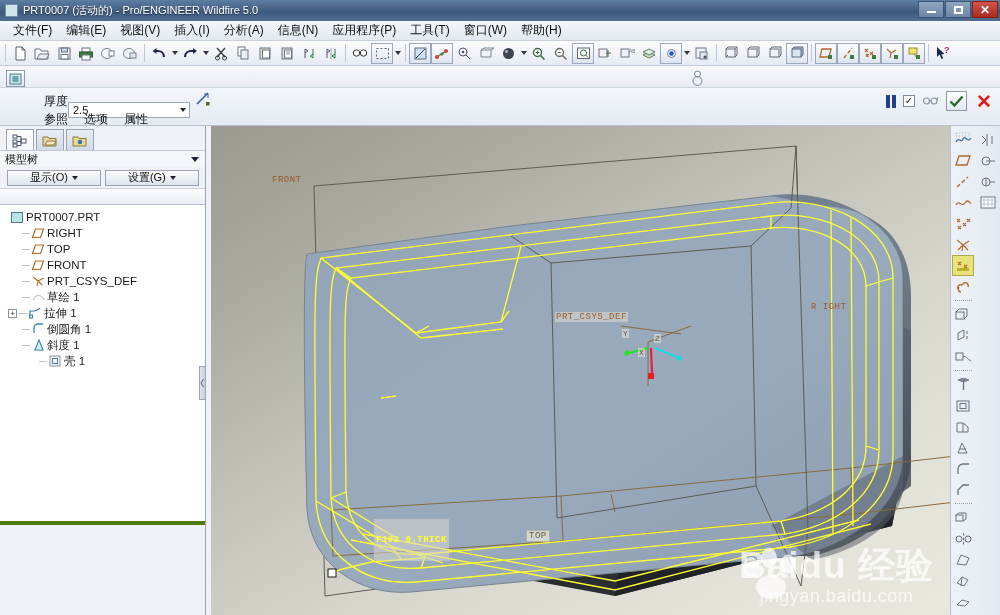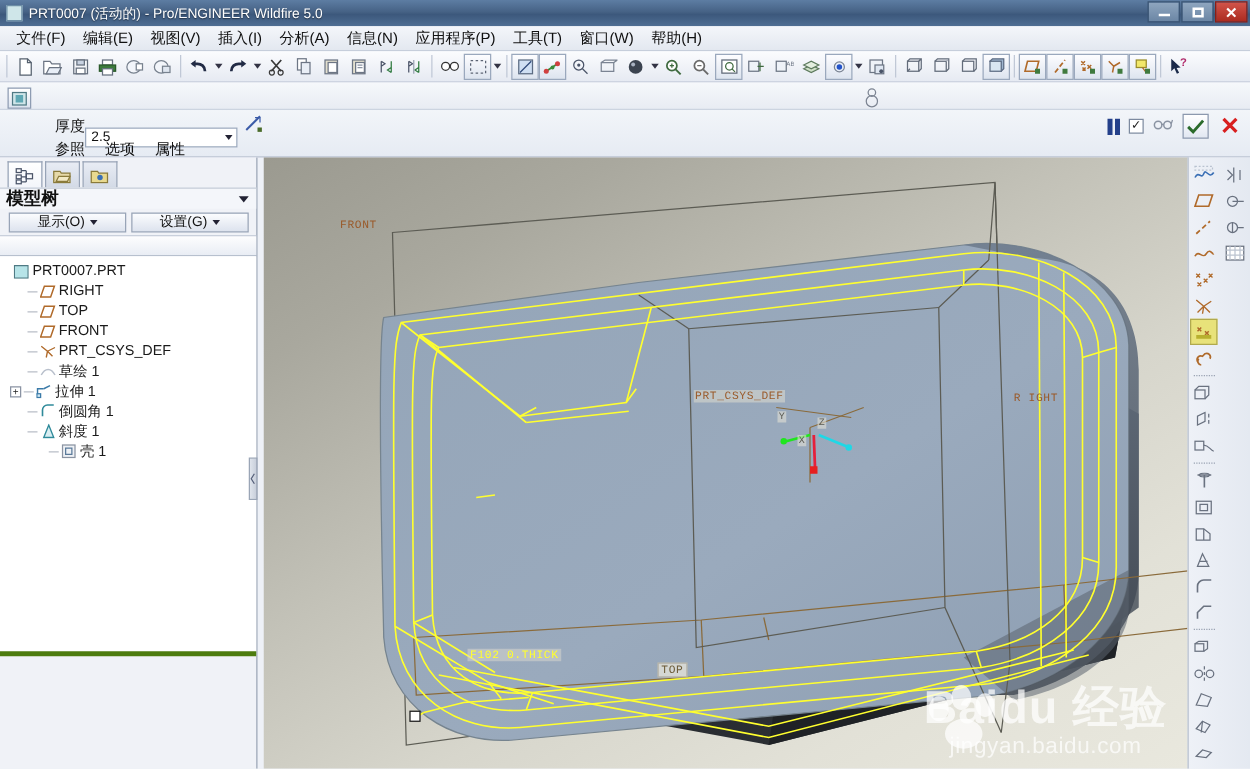--- a/index.html
+++ b/index.html
@@ -138,21 +138,21 @@
   .lp-tab {
     width:28px; height:21px; border:1px solid #97a3b6; border-bottom:none;
     background:linear-gradient(to bottom,#e8ecf4,#d3dae6);
     display:flex; align-items:center; justify-content:center;
   }
   .lp-tab.active { background:linear-gradient(to bottom,#ffffff,#f2f5fa); height:22px; }
   .lp-title-row {
     height:17px; display:flex; align-items:center; position:relative;
     padding-left:5px; border-top:1px solid #c3cbd8; background:#f4f6fa;
   }
-  .lp-title { font-size:14px; color:#111;font-weight:bold; }
+  .lp-title { font-size:11px; color:#111; }
   .lp-title-caret {
     position:absolute; right:6px; border-left:4px solid transparent;
     border-right:4px solid transparent; border-top:5px solid #223;
   }
   .lp-btnrow { height:21px; display:flex; align-items:center; gap:4px; padding-left:7px; }
   .lp-btn {
     height:16px; border:1px solid #98a4b7;
     background:linear-gradient(to bottom,#fbfcfe,#dde3ee);
     font-size:11px; color:#111; display:flex; align-items:center;
     padding:0 22px; gap:4px;
@@ -196,21 +196,21 @@
     background: linear-gradient(150deg,#9b9a90 0%, #a9a89e 18%, #c3c2b8 42%, #d7d6cc 62%, #e2e1d7 80%, #e9e8de 100%);
   }
   .viewport svg { position:absolute; left:0; top:0; }
   .vp-label {
     position:absolute; font-family:"Liberation Mono", monospace; font-size:9px;
     letter-spacing:.5px; white-space:nowrap;
   }
   .lbl-datum { color:#9a5a2a; }
   .lbl-csys  { color:#9a5a2a; background:rgba(222,220,208,.55); padding:0 1px; }
   .lbl-top   { color:#6b5a36; background:rgba(233,231,219,.75); padding:0 2px; border:1px solid rgba(120,110,85,.35); }
-  .lbl-dim   { color:#ffff2e; background:rgba(215,214,205,.55); padding:0 2px; font-weight:normal; }
+  .lbl-dim   { color:#ffff2e; background:rgba(215,214,205,.55); padding:16px 2px; font-weight:bold; }
   .lbl-axis  { color:#5a5a52; background:rgba(226,225,214,.6); padding:0 1px; font-size:8px; }
 
   
   .watermark {
     position:absolute; right:16px; bottom:8px; text-align:center;
     color:rgba(255,255,255,.72); pointer-events:none; user-select:none;
   }
   .wm-main { font-size:37px; font-weight:bold; letter-spacing:1px; line-height:1; }
   .wm-sub { font-size:18px; letter-spacing:.5px; margin-top:2px; }
   .wm-paw { position:absolute; right:122px; top:-4px; }
@@ -875,21 +875,21 @@
         <path d="M437 222 L418 227" stroke="#1fe61f" stroke-width="2"></path>
         <circle cx="416" cy="227" r="2.6" fill="#1fe61f"></circle>
         <path d="M444 222 L466 231" stroke="#1fd8e6" stroke-width="2"></path>
         <circle cx="468" cy="232" r="2.6" fill="#1fd8e6"></circle>
         <path d="M440 222 L441 248" stroke="#e61f3a" stroke-width="2.2"></path>
         <rect x="437" y="247" width="6" height="6" fill="#e61f1f"></rect>
       </g>
     </svg>
 
     <div class="vp-label lbl-datum" style="left:61px; top:49px;">FRONT</div>
-    <div class="vp-label lbl-datum" style="left:600px; top:188px;">R IGHT</div>
+    <div class="vp-label lbl-datum" style="left:600px; top:176px;">R IGHT</div>
     <div class="vp-label lbl-top" style="left:315px; top:404px;">TOP</div>
     <div class="vp-label lbl-csys" style="left:344px; top:186px;">PRT_CSYS_DEF</div>
     <div class="vp-label lbl-axis" style="left:411px; top:203px;">Y</div>
     <div class="vp-label lbl-axis" style="left:443px; top:208px;">Z</div>
     <div class="vp-label lbl-axis" style="left:427px; top:222px;">X</div>
     <div class="vp-label lbl-dim" style="left:163px; top:393px;">F102 0.THICK</div>
 
     <div class="watermark">
       <svg class="wm-paw" width="64" height="54">
         <ellipse cx="12" cy="20" rx="8" ry="10" fill="rgba(255,255,255,.72)"></ellipse>

